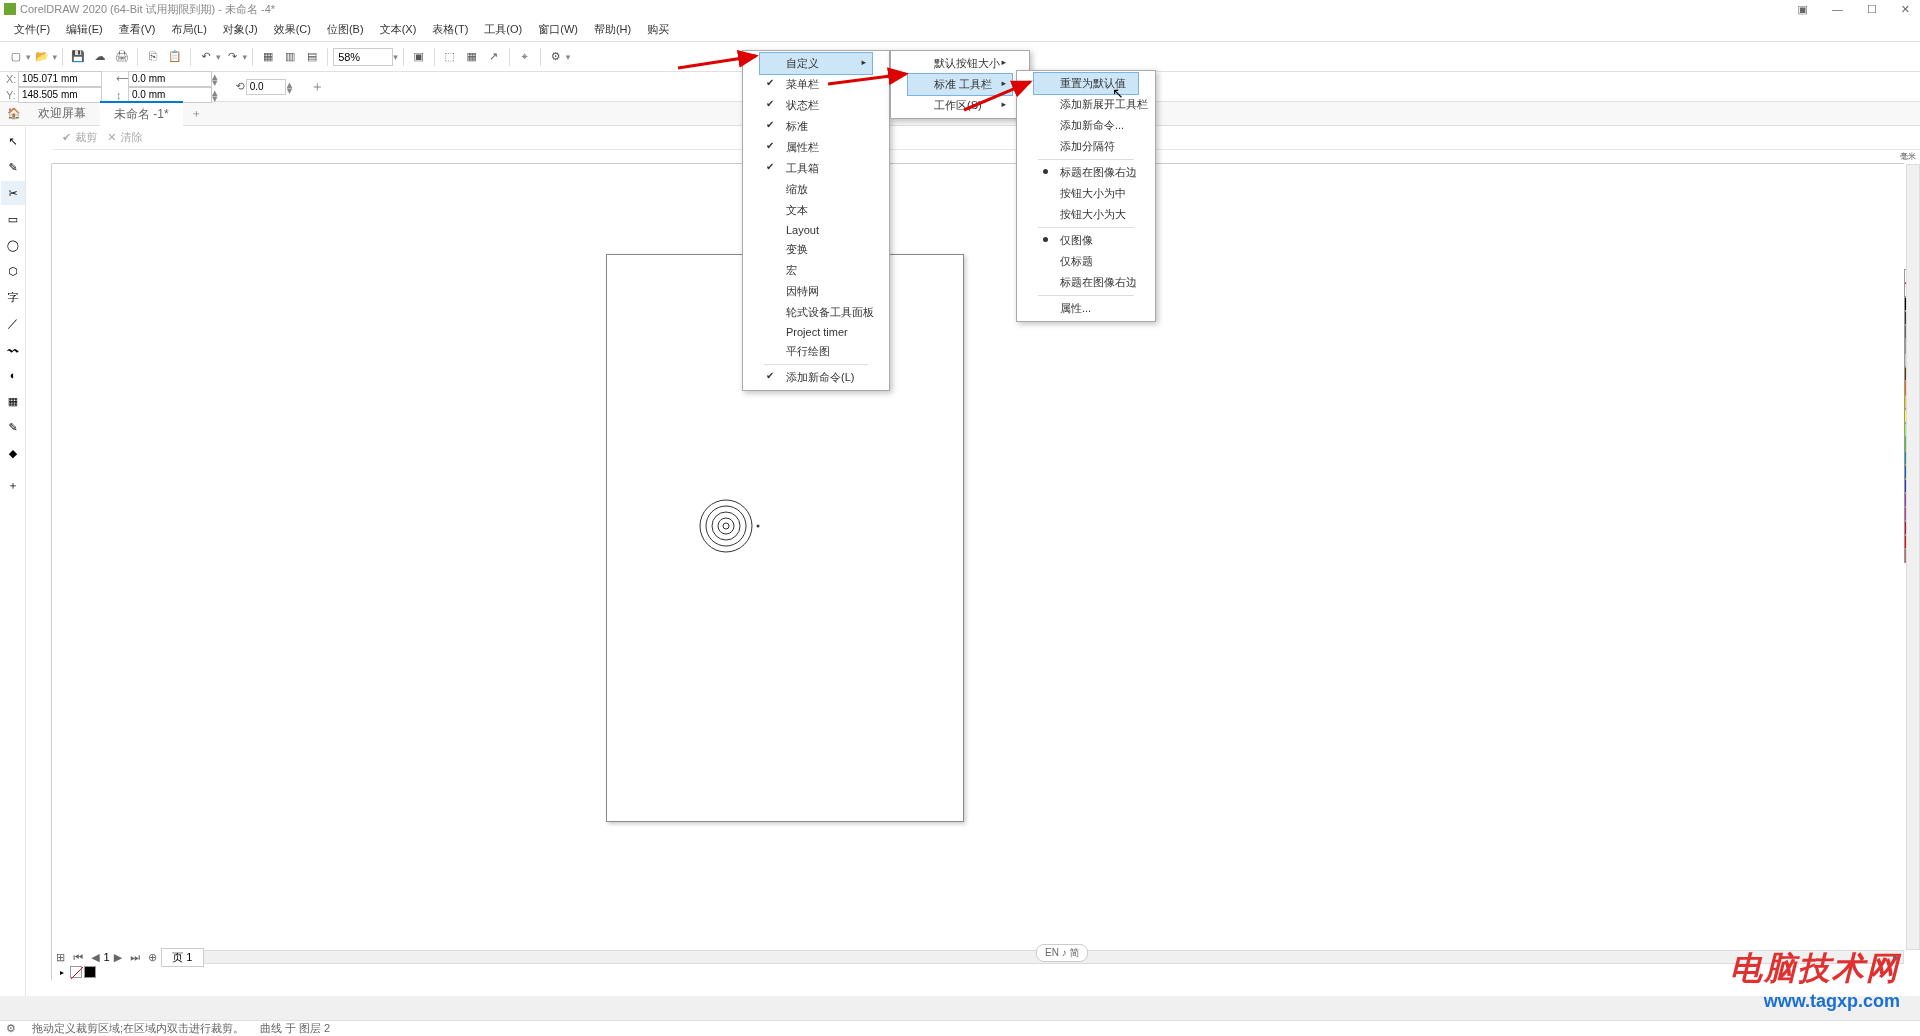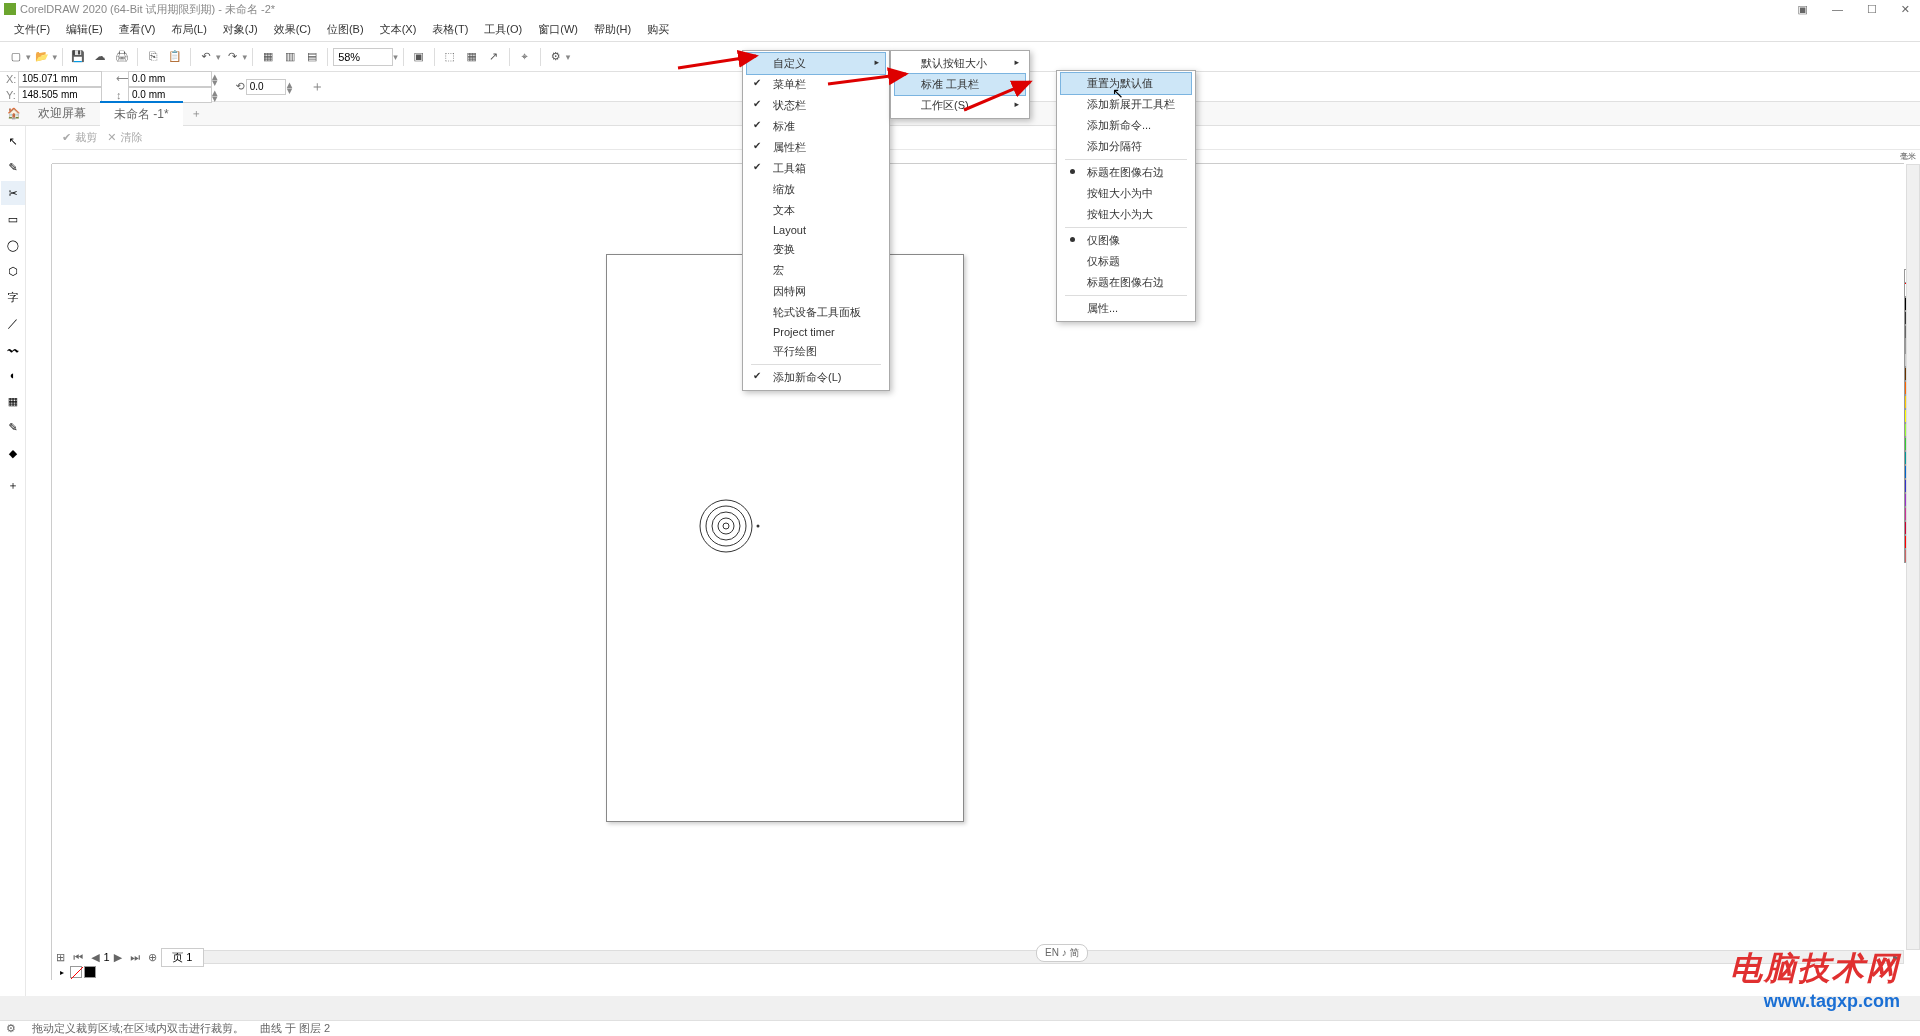--- a/index.html
+++ b/index.html
@@ -60,42 +60,42 @@
 .pagenav .pg { padding: 1px 10px; background: #fff; border: 1px solid #ccc; }
 
 .langind { position: absolute; bottom: 34px; left: 1010px; padding: 1px 8px; border: 1px solid #ccc; border-radius: 8px; font-size: 10px; color: #666; background: #fff; z-index: 5; margin-top: 36px; }
 
 .colorbar { position: absolute; bottom: 16px; left: 26px; right: 0; height: 16px; background: #fff; display: flex; align-items: center; padding: 0 4px; gap: 2px; }
 .colorbar .sw { width: 12px; height: 12px; border: 1px solid #999; }
 .colorbar .arr { font-size: 8px; padding: 0 4px; cursor: pointer; }
 
 .statusbar { position: absolute; bottom: 0; left: 0; right: 0; height: 16px; background: #fff; display: flex; align-items: center; padding: 0 6px; font-size: 10px; color: #666; gap: 16px; border-top: 1px solid #e0e0e0; }
 
-.ctxmenu { position: absolute; background: #fff; border: 1px solid #aaa; box-shadow: 2px 2px 6px rgba(0,0,0,0.25); z-index: 100; min-width: 140px; padding: 2px 4px; }
+.ctxmenu { position: absolute; background: #fff; border: 1px solid #aaa; box-shadow: 2px 2px 6px rgba(0,0,0,0.25); z-index: 100; min-width: 140px; padding: 2px 17px; }
 .ctxmenu .item { padding: 3px 22px 3px 26px; cursor: pointer; position: relative; font-size: 11px; color: #333; white-space: nowrap; }
 .ctxmenu .item:hover, .ctxmenu .item.hl { background: #cde6f7; border: 1px solid #7bb4e0; margin: -1px; }
 .ctxmenu .item .chk { position: absolute; left: 6px; top: 3px; font-size: 10px; }
 .ctxmenu .item .arr { position: absolute; right: 6px; top: 4px; font-size: 9px; }
 .ctxmenu .item .dot { position: absolute; left: 9px; top: 7px; width: 5px; height: 5px; background: #333; border-radius: 50%; }
 .ctxmenu .sep { height: 1px; background: #ddd; margin: 2px 4px; }
 
 .redarrow { position: absolute; z-index: 200; pointer-events: none; }
 .redarrow svg { overflow: visible; }
 
 .watermark { position: absolute; right: 20px; bottom: 24px; z-index: 300; text-align: right; pointer-events: none; }
 .watermark .line1 { font-size: 32px; font-weight: bold; color: #e03030; font-style: italic; letter-spacing: 2px; }
 .watermark .line2 { font-size: 18px; font-weight: bold; color: #1a6fd4; }
 .watermark .tag { position: absolute; right: 0; bottom: 4px; width: 140px; height: 70px; background: #2a8fe0; border-radius: 10px; display: flex; align-items: center; justify-content: center; color: #fff; font-size: 40px; font-weight: bold; }
 </style>
 </head>
 <body>
 
 <div class="titlebar">
   <div class="icon"></div>
-  <span>CorelDRAW 2020 (64-Bit 试用期限到期) - 未命名 -2*</span>
+  <span>CorelDRAW 2020 (64-Bit 试用期限到期) - 未命名 -4*</span>
   <div class="wincontrols">
     <span>▣</span>
     <span>—</span>
     <span>☐</span>
     <span>✕</span>
   </div>
 </div>
 
 <div class="menubar" id="menubar">
     <div class="item">文件(F)</div>
@@ -358,21 +358,21 @@
     <div class="sep"></div>
     <div class="item"><span class="chk">✔</span><span>添加新命令(L)</span></div>
   </div>
 
 <div class="ctxmenu" id="menu2" style="left:890px; top:50px; width:126px;">
     <div class="item"><span>默认按钮大小</span><span class="arr">▸</span></div>
     <div class="item hl"><span>标准 工具栏</span><span class="arr">▸</span></div>
     <div class="item"><span>工作区(S)</span><span class="arr">▸</span></div>
   </div>
 
-<div class="ctxmenu" id="menu3" style="left:1056px; top:70px; width:123px;">
+<div class="ctxmenu" id="menu3" style="left:1016px; top:70px; width:123px;">
     <div class="item hl"><span>重置为默认值</span></div>
     <div class="item"><span>添加新展开工具栏</span></div>
     <div class="item"><span>添加新命令...</span></div>
     <div class="item"><span>添加分隔符</span></div>
     <div class="sep"></div>
     <div class="item"><span class="dot"></span><span>标题在图像右边</span></div>
     <div class="item"><span>按钮大小为中</span></div>
     <div class="item"><span>按钮大小为大</span></div>
     <div class="sep"></div>
     <div class="item"><span class="dot"></span><span>仅图像</span></div>

